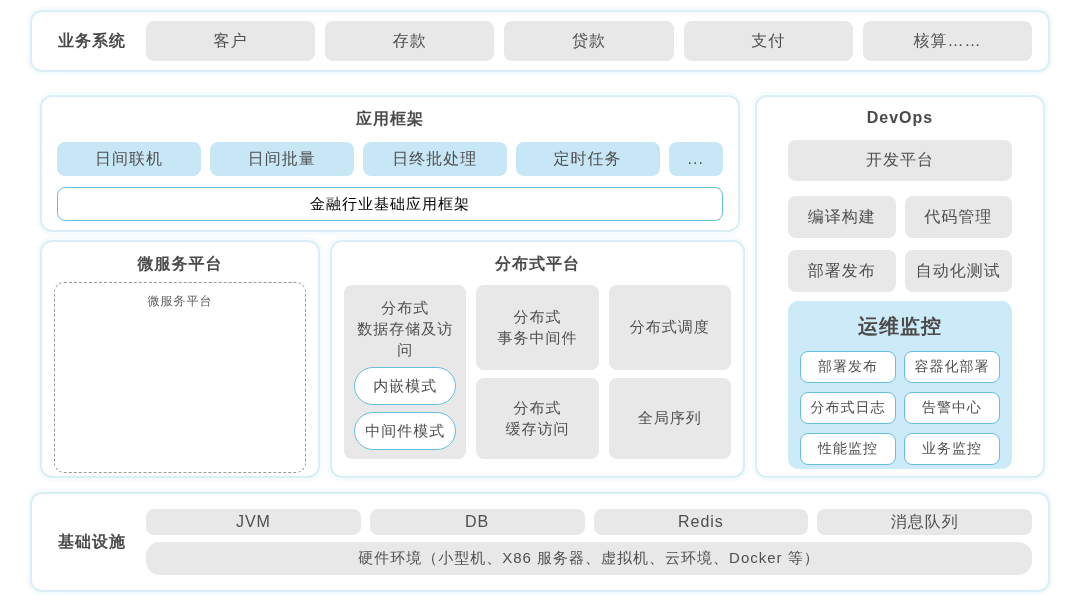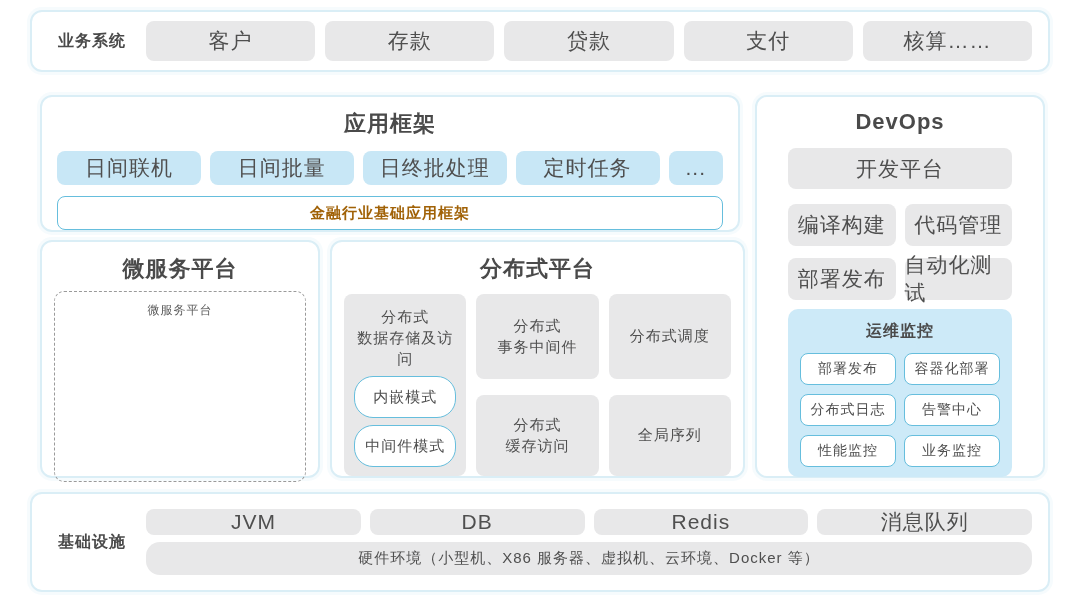--- a/index.html
+++ b/index.html
@@ -8,26 +8,26 @@
     width:1080px; height:602px; position:relative;
     font-family:"Liberation Sans","DejaVu Sans",sans-serif;
     color:#4a4a4a; overflow:hidden;
   }
   .panel {
     position:absolute; background:#fff;
     border:2px solid #daeef6; border-radius:12px;
     box-shadow:0 0 0 3px rgba(218,238,246,.25);
   }
   .sec-title {
-    text-align:center; font-size:22px; font-weight:600; color:#4a4a4a;
+    text-align:center; font-size:16px; font-weight:600; color:#4a4a4a;
     letter-spacing:1px;
   }
   .btn {
     display:flex; align-items:center; justify-content:center;
-    border-radius:8px; font-size:21px; color:#4f4f4f;
+    border-radius:8px; font-size:16px; color:#4f4f4f;
     letter-spacing:1px; cursor:default;
   }
   .gray { background:#e8e8e9; }
   .blue { background:#c8e7f6; }
   .white-blue {
     background:#fff; border:1.5px solid #66bedd; border-radius:8px;
     display:flex; align-items:center; justify-content:center;
     font-size:15px; color:#4f4f4f; letter-spacing:1px;
   }
 
@@ -36,46 +36,46 @@
          display:flex; align-items:center; gap:10px; padding:0 16px; }
   .side-label { font-size:16px; font-weight:600; letter-spacing:1px;
                 flex:0 0 88px; text-align:center; }
   .biz .btn { flex:1; height:40px; }
 
   
   .appfw { left:40px; top:95px; width:700px; height:137px; padding:12px 15px 0; }
   .appfw-row { display:flex; gap:9px; margin-top:12px; }
   .appfw-row .btn { height:34px; flex:1.9; }
   .appfw-row .btn.dots { flex:0.72; }
-  .fin-bar { margin-top:11px; height:34px; font-weight:700;
-             color:#a16207; font-size:15px; }
+  .fin-bar { margin-top:11px; height:34px; font-weight:400;
+             color:#000000; font-size:15px; }
 
   
   .devops { left:755px; top:95px; width:290px; height:383px; padding:12px 31px 0; }
   .devops-platform { height:41px; margin-top:13px; }
   .devops-grid { display:grid; grid-template-columns:1fr 1fr; gap:12px 9px; margin-top:15px; }
   .devops-grid .btn { height:42px; }
   .monitor { margin-top:9px; background:#cdeaf8; border-radius:10px;
              height:168px; padding:12px 12px 0; }
-  .monitor .sec-title { font-size:16px;text-align:center; }
+  .monitor .sec-title { font-size:20px;text-align:center; }
   .monitor-grid { display:grid; grid-template-columns:1fr 1fr; gap:9px 8px; margin-top:11px; }
   .monitor-grid .white-blue { height:32px; font-size:14px; }
 
   
   .micro { left:40px; top:240px; width:280px; height:238px; padding:12px 12px 0; }
   .dashed-box { margin-top:7px; height:191px; border:1px dashed #9a9a9a;
                 border-radius:10px; padding:10px 10px 0; }
   .dashed-title { text-align:center; font-size:12px; color:#5a5a5a; letter-spacing:1px; }
   .micro-grid { display:grid; grid-template-columns:1fr 1fr; gap:9px 8px; margin-top:12px; }
   .micro-grid .btn { height:42px; }
 
   
   .dist { left:330px; top:240px; width:415px; height:238px; padding:12px 12px 0; }
   .dist-grid { display:grid; grid-template-columns:1fr 1fr 1fr;
-               grid-template-rows:85px 81px; gap:16px 10px; margin-top:10px; }
+               grid-template-rows:85px 81px; gap:8px 10px; margin-top:10px; }
   .cell { background:#e8e8e9; border-radius:8px;
           display:flex; flex-direction:column; align-items:center; justify-content:center;
           font-size:15px; color:#4f4f4f; letter-spacing:1px; line-height:1.35; text-align:center; }
   .cell.tall { grid-row:1/3; justify-content:flex-start; padding:12px 10px 9px; }
   .tall-label { line-height:1.4; }
   .mode-box { width:100%; height:50px; margin-top:7px;border-radius:19px; }
   .mode-box:first-of-type { margin-top:9px; }
 
   
   .infra { left:30px; top:492px; width:1020px; height:100px;

